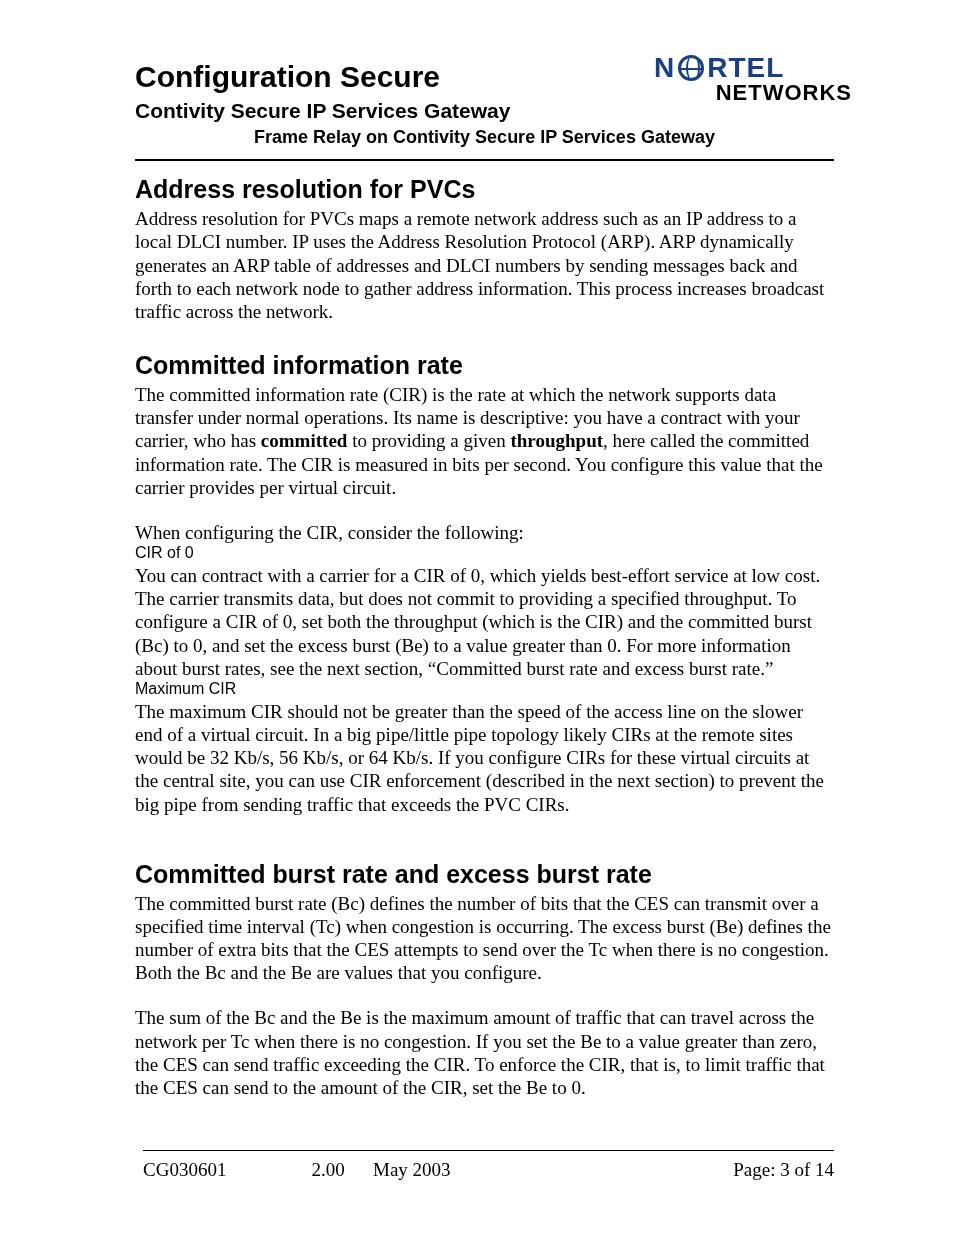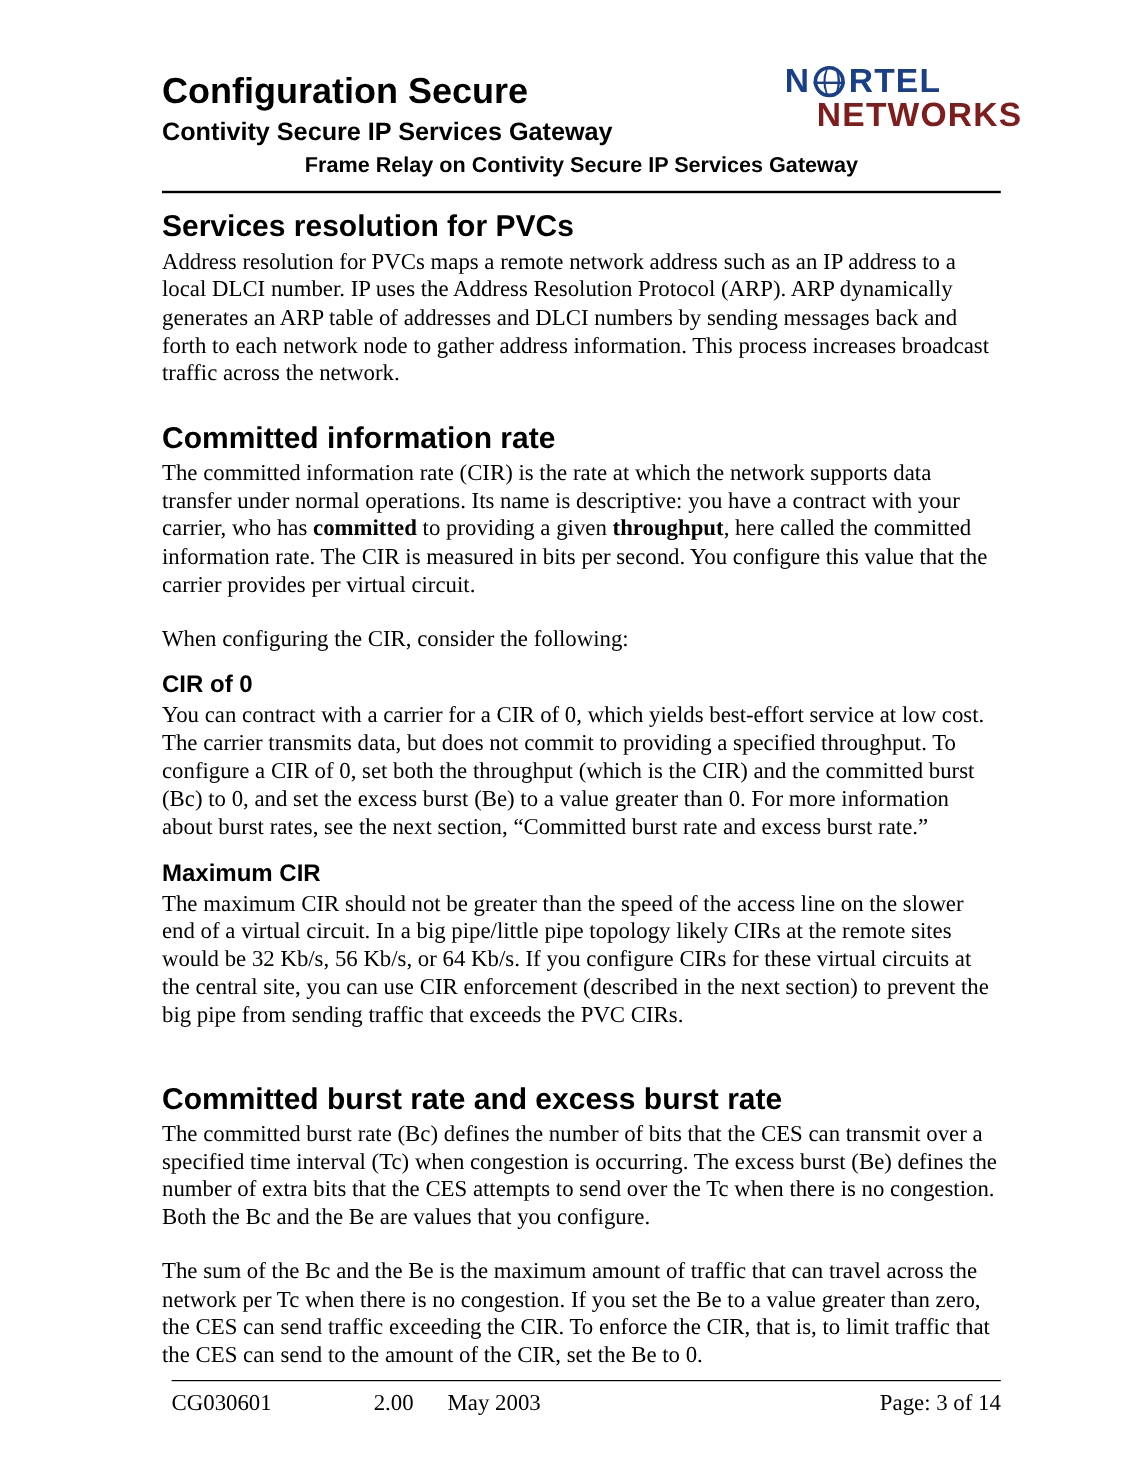--- a/index.html
+++ b/index.html
@@ -78,45 +78,44 @@
     border-radius: 50%;
     border-top: none; border-bottom: none;
   }
   .logo-globe::after {
     top: 50%; left: -3px; right: -3px; height: 0;
     border-left: none; border-right: none; border-bottom: none;
   }
   .logo-bottom {
     font-family: Arial, Helvetica, sans-serif;
     font-weight: 900;
-    font-size: 28px;
+    font-size: 22px;
     letter-spacing: 1px;
-    color: #7f1d1d;
+    color: #000000;
     text-align: right;
     margin-top: -2px;
     padding-right: 2px;
   }
   h2.section {
     font-family: Arial, Helvetica, sans-serif;
     font-weight: bold;
     font-size: 25px;
     margin-top: 8px;
     margin-bottom: 3px;
   }
   h2.section.spaced {
     margin-top: 28px;
   }
   h2.section.big-spaced {
     margin-top: 44px;
   }
   h3.subhead {
     font-family: Arial, Helvetica, sans-serif;
-    font-weight: bold;
-    font-size: 20px;
-    margin-top: 16px;
+    font-weight: normal;
+    font-size: 16px;
     margin-bottom: 2px;
   }
   p.body {
     font-size: 19px;
     line-height: 1.22;
     margin-bottom: 0;
   }
   p.body + p.body { margin-top: 22px; }
   .inline { display: inline; }
   .b { font-weight: bold; }
@@ -148,21 +147,21 @@
         <span class="logo-globe"></span>
         <span data-bind="logo.line1_post">RTEL</span>
       </div>
       <div class="logo-bottom" data-bind="logo.line2">NETWORKS</div>
     </div>
     <div class="header-title" data-bind="header.title">Configuration Secure</div>
     <div class="header-sub1" data-bind="header.subtitle1">Contivity Secure IP Services Gateway</div>
     <div class="header-sub2" data-bind="header.subtitle2">Frame Relay on Contivity Secure IP Services Gateway</div>
   </div>
 
-  <h2 class="section" data-bind="sections.s1.heading">Services resolution for PVCs</h2>
+  <h2 class="section" data-bind="sections.s1.heading">Address resolution for PVCs</h2>
   <p class="body" data-bind="sections.s1.p1">Address resolution for PVCs maps a remote network address such as an IP address to a local DLCI number.  IP uses the Address Resolution Protocol (ARP). ARP dynamically generates an ARP table of addresses and DLCI numbers by sending messages back and forth to each network node to gather address information. This process increases broadcast traffic across the network.</p>
 
   <h2 class="section spaced" data-bind="sections.s2.heading">Committed information rate</h2>
   <p class="body">
     <span class="inline" data-bind="sections.s2.p1_a">The committed information rate (CIR) is the rate at which the network supports data transfer under normal operations. Its name is descriptive: you have a contract with your carrier, who has </span><span class="inline b" data-bind="sections.s2.p1_b_bold">committed</span><span class="inline" data-bind="sections.s2.p1_c"> to providing a given </span><span class="inline b" data-bind="sections.s2.p1_d_bold">throughput</span><span class="inline" data-bind="sections.s2.p1_e">, here called the committed information rate. The CIR is measured in bits per second. You configure this value that the carrier provides per virtual circuit.</span>
   </p>
   <p class="body" data-bind="sections.s2.p2">When configuring the CIR, consider the following:</p>
 
   <h3 class="subhead" data-bind="sections.s2.sub1.heading">CIR of 0</h3>
   <p class="body" data-bind="sections.s2.sub1.p">You can contract with a carrier for a CIR of 0, which yields best-effort service at low cost. The carrier transmits data, but does not commit to providing a specified throughput. To configure a CIR of 0, set both the throughput (which is the CIR) and the committed burst (Bc) to 0, and set the excess burst (Be) to a value greater than 0. For more information about burst rates, see the next section, “Committed burst rate and excess burst rate.”</p>

